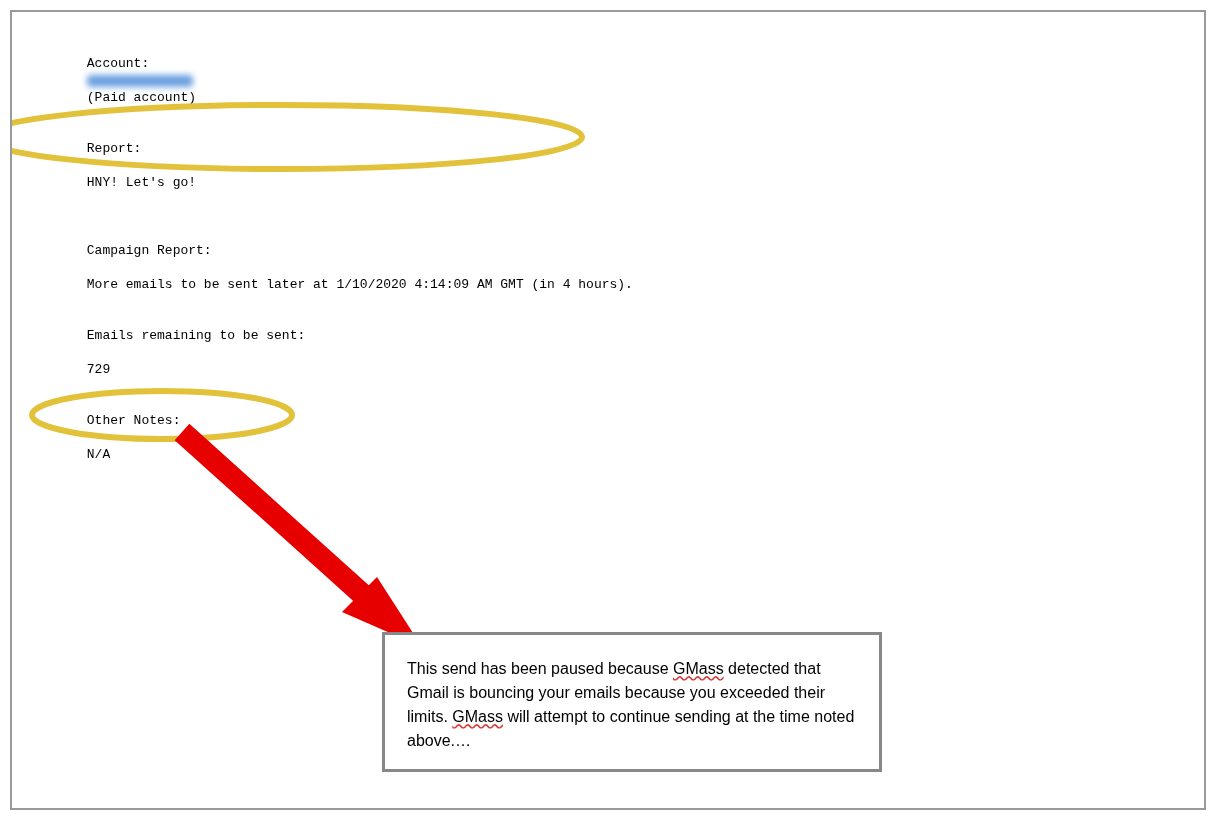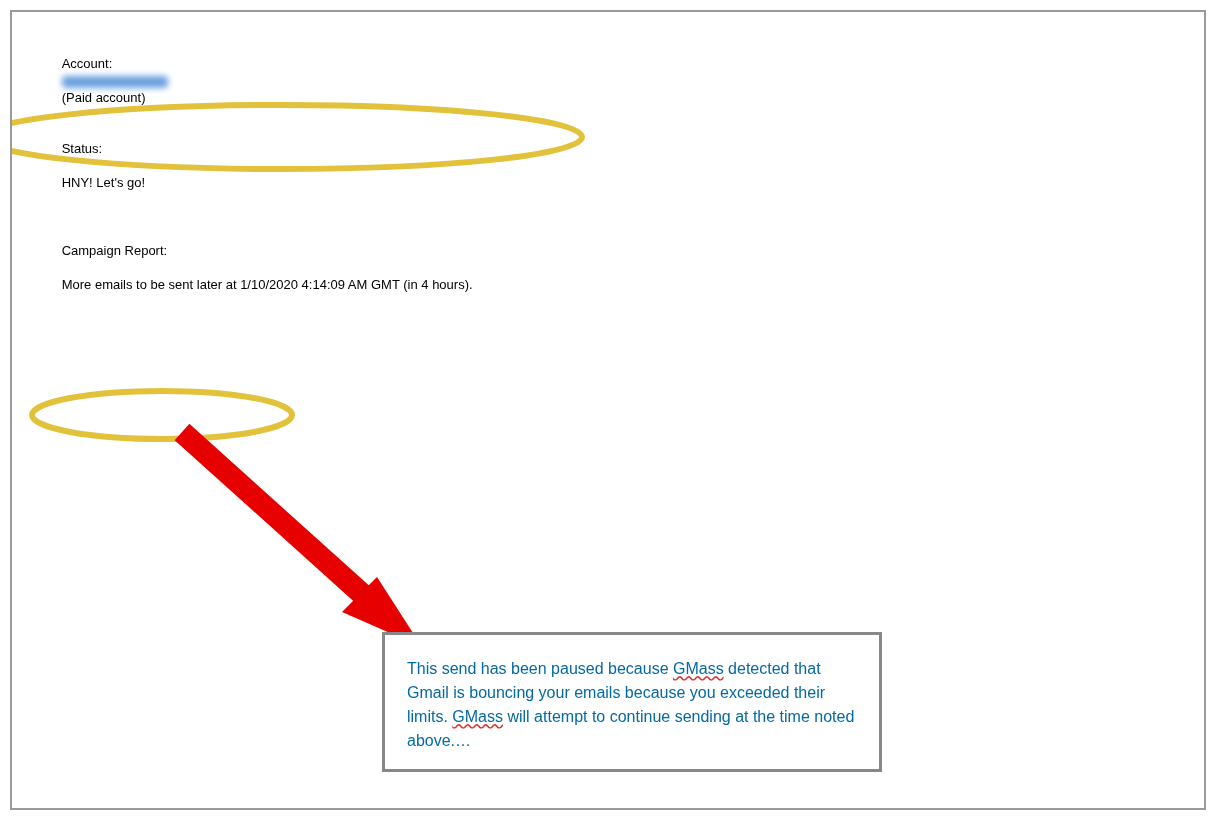--- a/index.html
+++ b/index.html
@@ -13,21 +13,21 @@
     position:relative;
     overflow:hidden;
   }
   .content{
     position:absolute;
     left:28px;
     top:26px;
     right:20px;
     line-height:17px;
   }
-  .line{white-space:pre-wrap;}
+  .line{white-space:pre-wrap;font-family:Liberation Mono, monospace;}
   .spacer{height:17px;}
   .blur{
     display:inline-block;
     vertical-align:middle;
     height:12px;
     border-radius:4px;
     filter:blur(3px);
   }
   .blur-blue{background:#6aa0e0;}
   .blur-gray{background:#bfbfbf;}
@@ -36,52 +36,62 @@
     left:370px;
     top:620px;
     width:500px;
     height:140px;
     border:3px solid #888;
     background:#fff;
     box-sizing:border-box;
     padding:22px 18px 18px 22px;
     font-size:16px;
     line-height:24px;
-    color:#0369a1;
+    color:#000000;
   }
   .spell{
     text-decoration:underline wavy #d33;
     text-decoration-skip-ink:none;
   }
   
   svg.anno{position:absolute;pointer-events:none;}
 </style>
 </head>
 <body>
 
 <div class="outer">
   <div class="content">
 
     <div class="line">
       <span>Account:</span>
       <span class="blur blur-blue" style="width:106px;"></span>
       <span>(Paid account)</span>
     </div>
     <div class="line">
-      <span>Status:</span>
+      <span>Report:</span>
       <span> </span>
       <span>HNY! Let's go!</span>
     </div>
 
     <div class="spacer"></div>
 
     <div class="line">
       <span>Campaign Report:</span>
       <span> </span>
       <span>More emails to be sent later at 1/10/2020 4:14:09 AM GMT (in 4 hours).</span>
+    </div>
+    <div class="line">
+      <span>Emails remaining to be sent:</span>
+      <span> </span>
+      <span>729</span>
+    </div>
+    <div class="line">
+      <span>Other Notes:</span>
+      <span> </span>
+      <span>N/A</span>
     </div>
 
     <div class="spacer"></div>
 
   </div>
 
   <svg class="anno" style="left:-40px;top:85px;width:620px;height:80px;" viewBox="0 0 620 80">
     <ellipse cx="310" cy="40" rx="300" ry="32" fill="none" stroke="#e3c23b" stroke-width="6"></ellipse>
   </svg>
 

